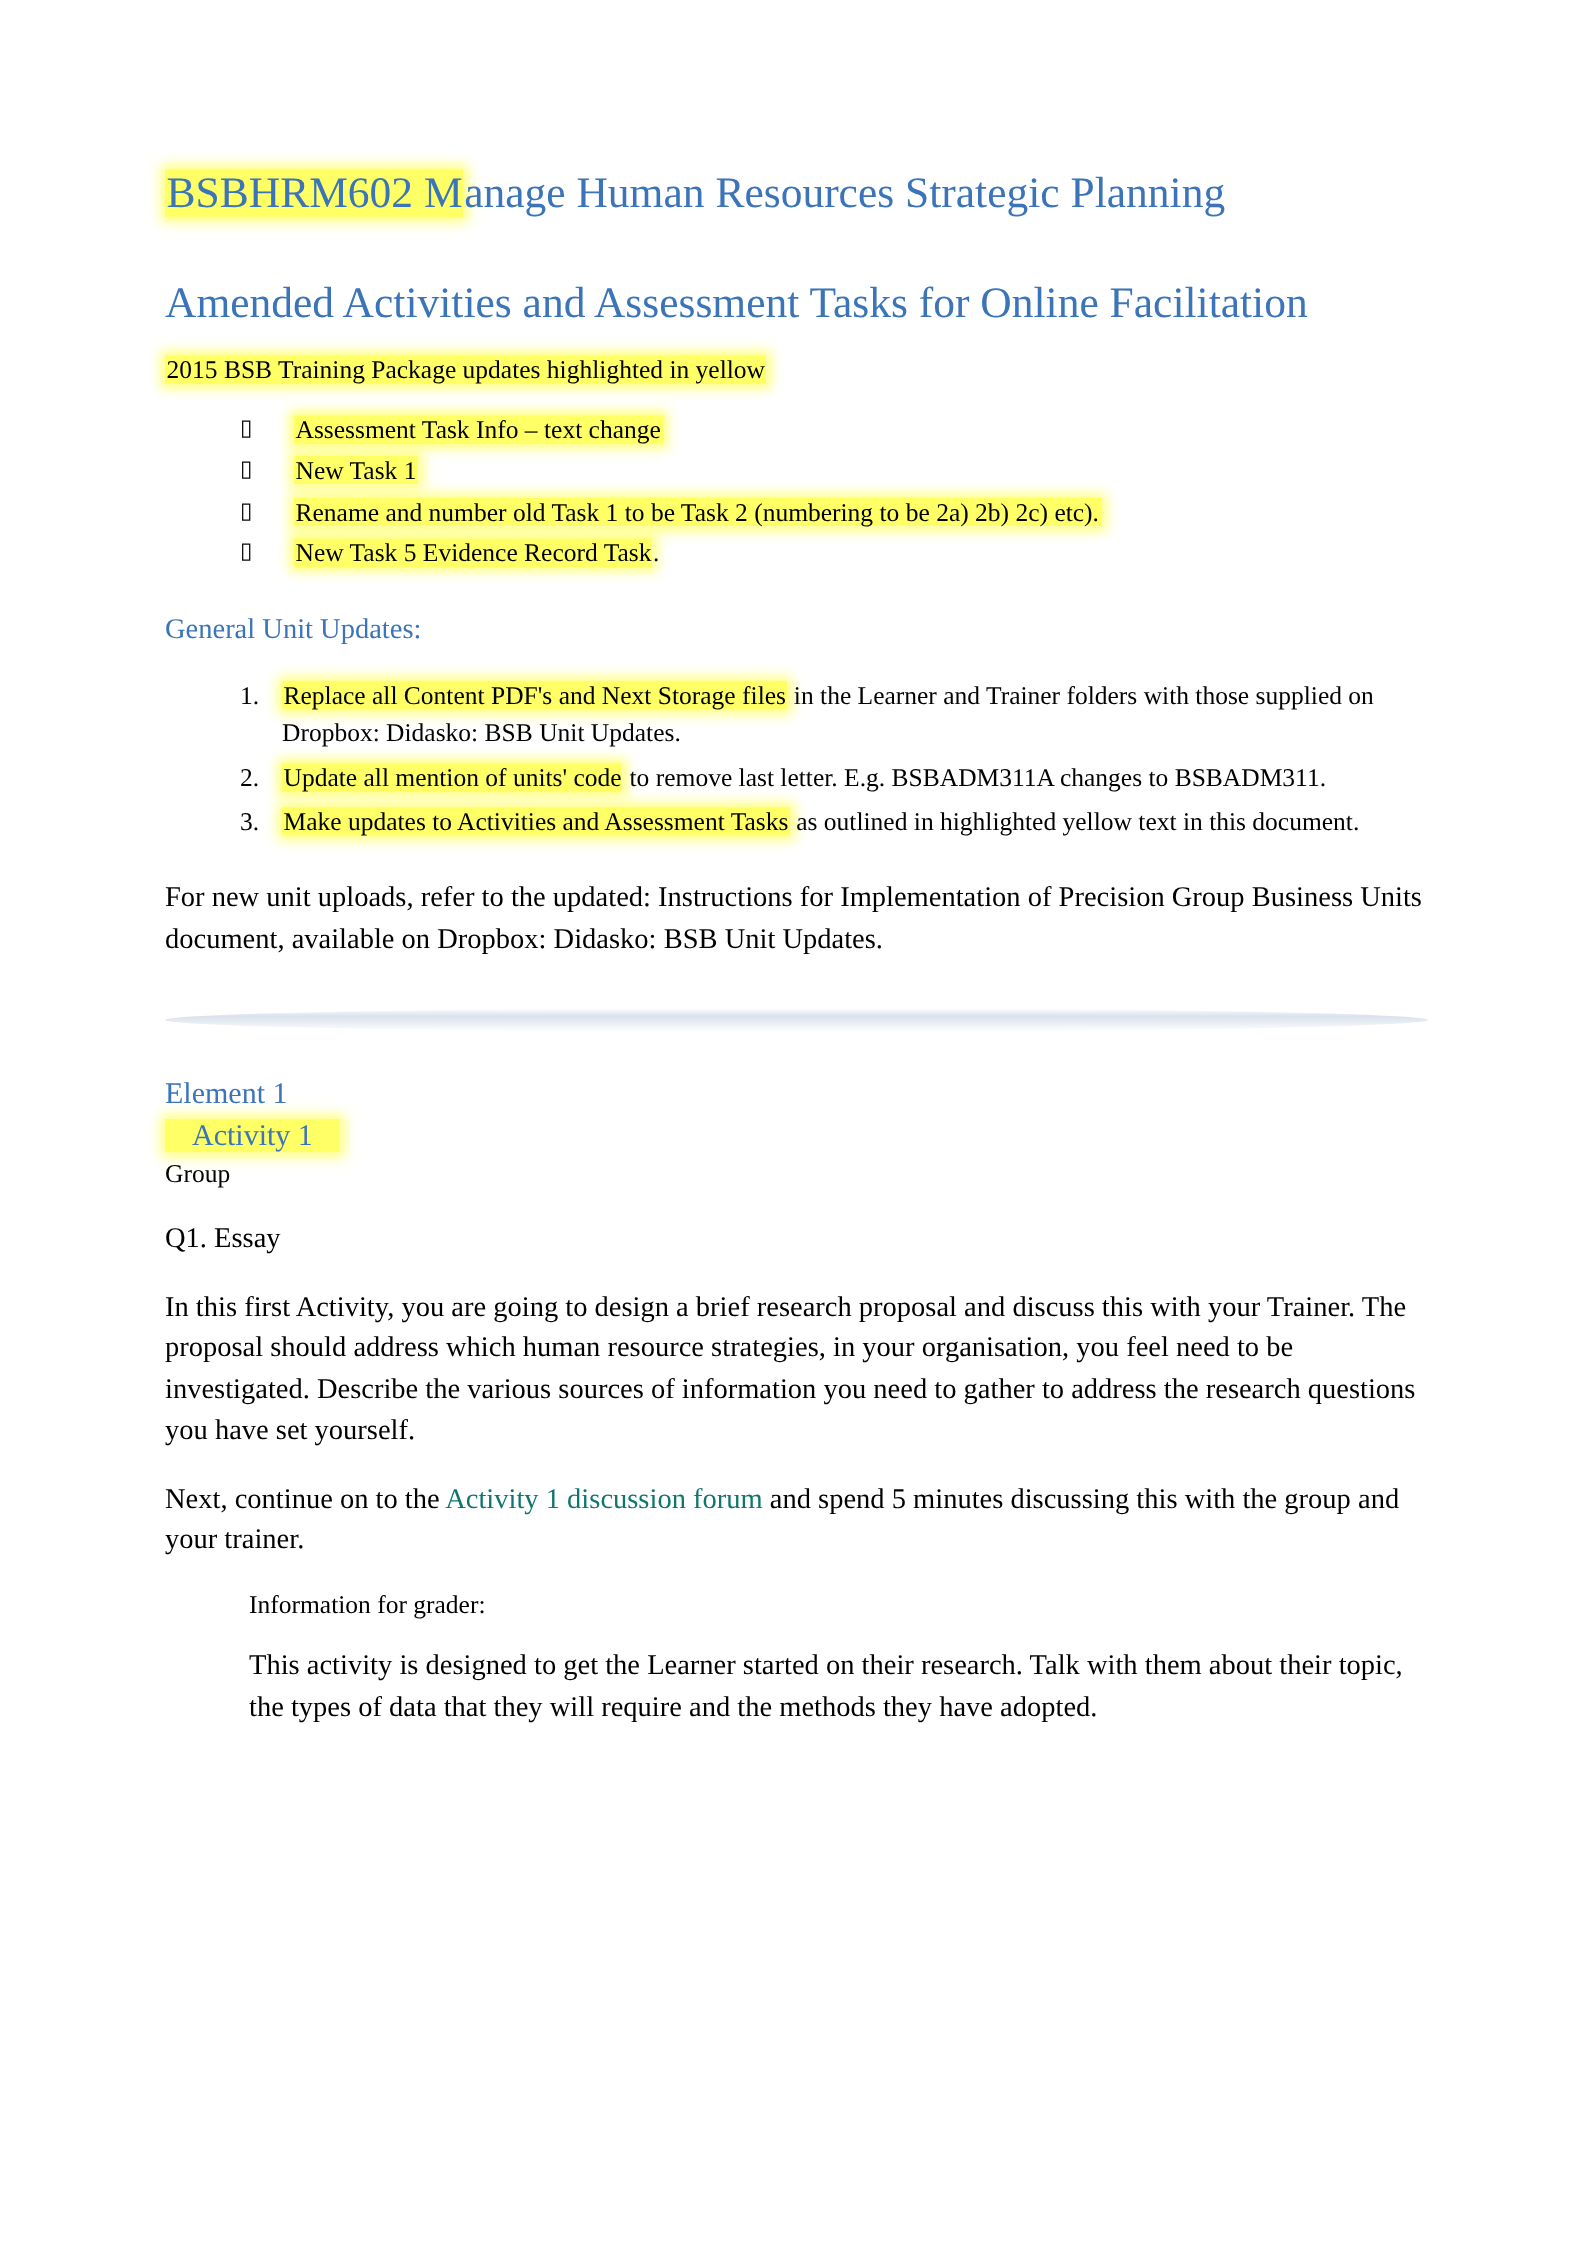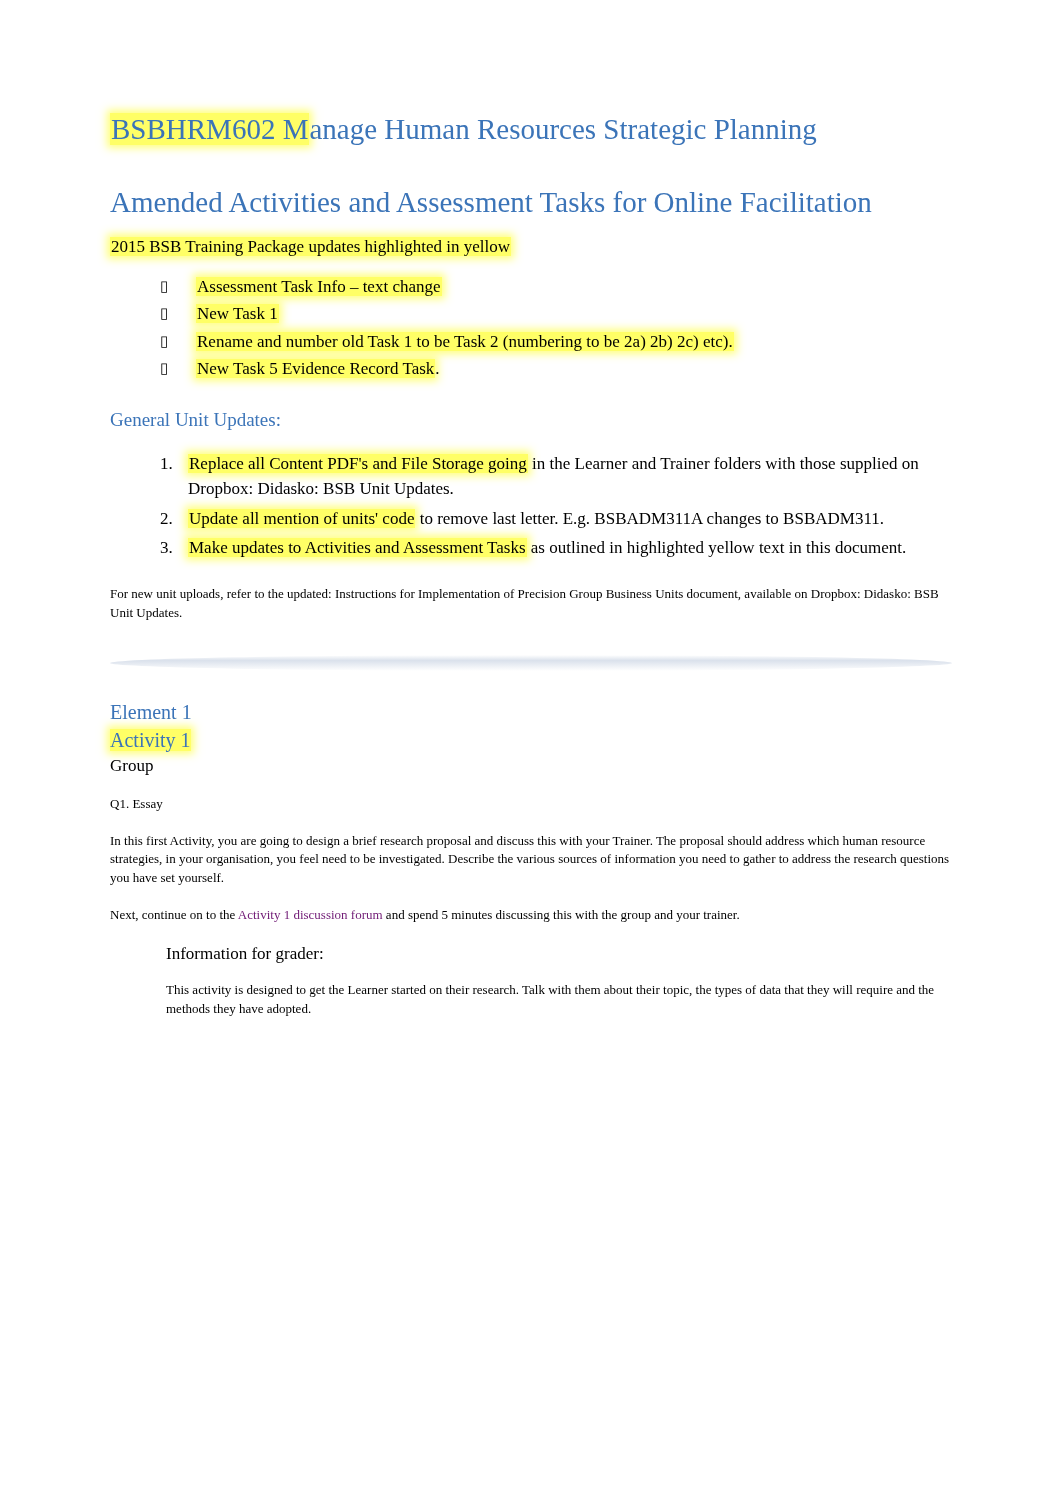--- a/index.html
+++ b/index.html
@@ -46,34 +46,34 @@
   ul.bullets { list-style: none; margin: 11px 0 24px 50px; }
   ul.bullets li { position: relative; font-size: 17px; margin-bottom: 5px; padding-left: 36px; }
   ul.bullets li::before {
     content: "▯";
     position: absolute; left: 0; top: 1px;
     font-size: 15px;
   }
   ol.numlist { list-style: none; margin: 0 0 24px 50px; counter-reset: item; }
   ol.numlist li { position: relative; font-size: 17px; margin-bottom: 5px; padding-left: 28px; counter-increment: item; line-height: 1.45; }
   ol.numlist li::before { content: counter(item) "."; position: absolute; left: 0; top: 0; }
-  p.body { font-size: 13px; margin-bottom: 18px; line-height: 1.45; font-family: Liberation Serif, serif; }
+  p.body { font-size: 19px; margin-bottom: 18px; line-height: 1.45; font-family: Liberation Serif, serif; }
   hr.divider {
     border: none;
     height: 16px;
     background: linear-gradient(to bottom, rgba(150,170,200,0.0), rgba(150,170,200,0.35) 35%, rgba(150,170,200,0.0));
     margin: 32px 0 28px 0;
     border-radius: 50%;
   }
   .quiz-label { font-size: 17px; margin-bottom: 18px; }
   .indent-block { margin-left: 56px; }
   .grader-head { font-size: 17px; margin-bottom: 16px; }
-  .link { color: #701a75; }
+  .link { color: #0f766e; }
   .element-section { margin:0; }
-  .activity-title span.hl-glow { padding: 0 0; }
+  .activity-title span.hl-glow { padding: 0 18px; }
 </style>
 </head>
 <body>
 
 <h1 class="title-main">
   <span> <span class="hl-glow"><span>BSBHRM602</span> M</span></span><span>anage Human Resources Strategic Planning</span>
 </h1>
 
 <h2 class="title-sub">Amended Activities and Assessment Tasks for Online Facilitation</h2>
 
@@ -84,21 +84,21 @@
 <ul class="bullets">
   <li><span class="hl-glow">Assessment Task Info – text change</span></li>
   <li><span class="hl-glow">New Task 1</span></li>
   <li><span class="hl-glow">Rename and number old Task 1 to be Task 2 (numbering to be 2a) 2b) 2c) etc).</span></li>
   <li><span class="hl-glow">New Task 5 Evidence Record Task</span><span>.</span></li>
 </ul>
 
 <h3 class="h3">General Unit Updates:</h3>
 
 <ol class="numlist">
-  <li><span class="hl-glow">Replace all Content PDF's and File Storage going</span><span> in the Learner and Trainer folders with those supplied on </span><span>Dropbox: Didasko: BSB Unit Updates.</span></li>
+  <li><span class="hl-glow">Replace all Content PDF's and Next Storage files</span><span> in the Learner and Trainer folders with those supplied on </span><span>Dropbox: Didasko: BSB Unit Updates.</span></li>
   <li><span class="hl-glow">Update all mention of units' code</span><span> to remove last letter. E.g. BSBADM311A changes to BSBADM311.</span></li>
   <li><span class="hl-glow">Make updates to Activities and Assessment Tasks</span><span> as outlined in highlighted yellow text in this document.</span></li>
 </ol>
 
 <p class="body">For new unit uploads, refer to the updated:   Instructions for Implementation of Precision Group Business Units document, available on Dropbox: Didasko: BSB Unit Updates.</p>
 
 <hr class="divider">
 
 <div class="element-section">
   <div class="h4">Element 1</div>

